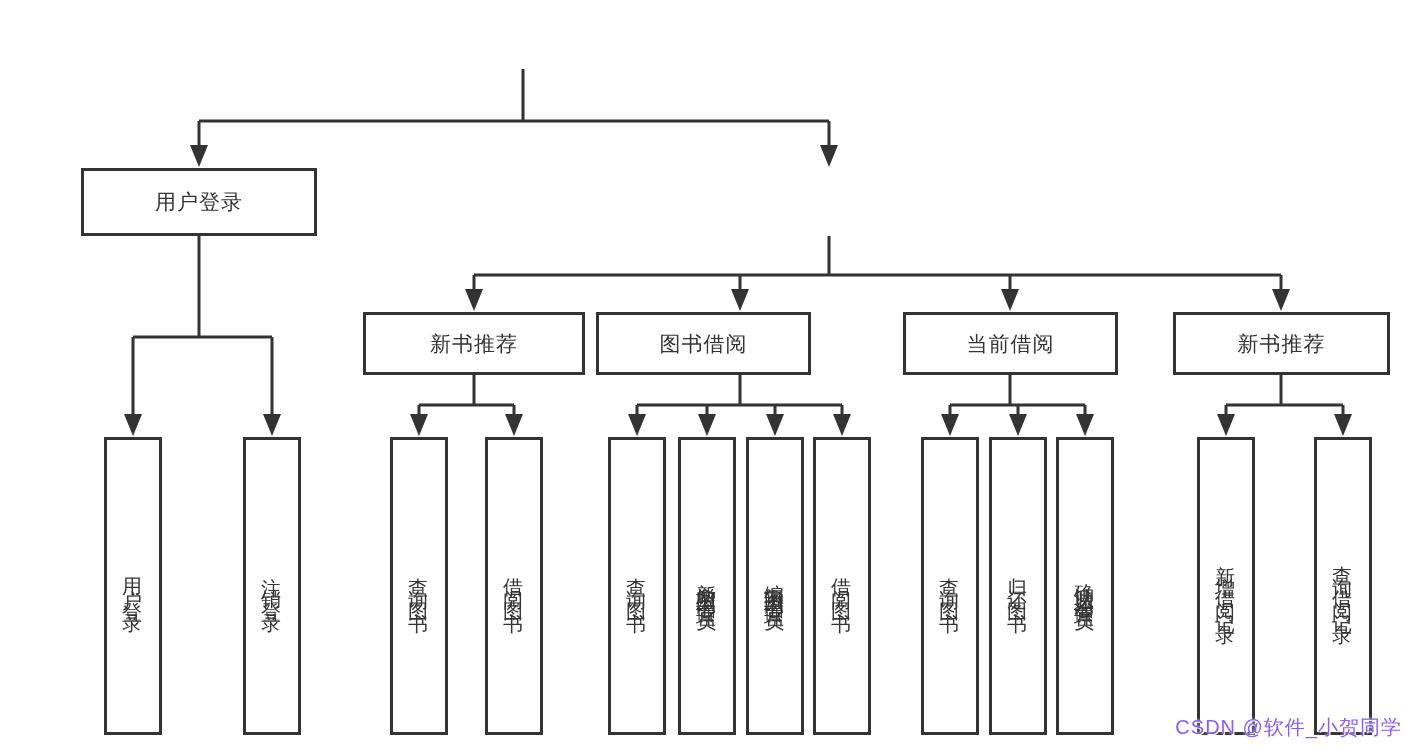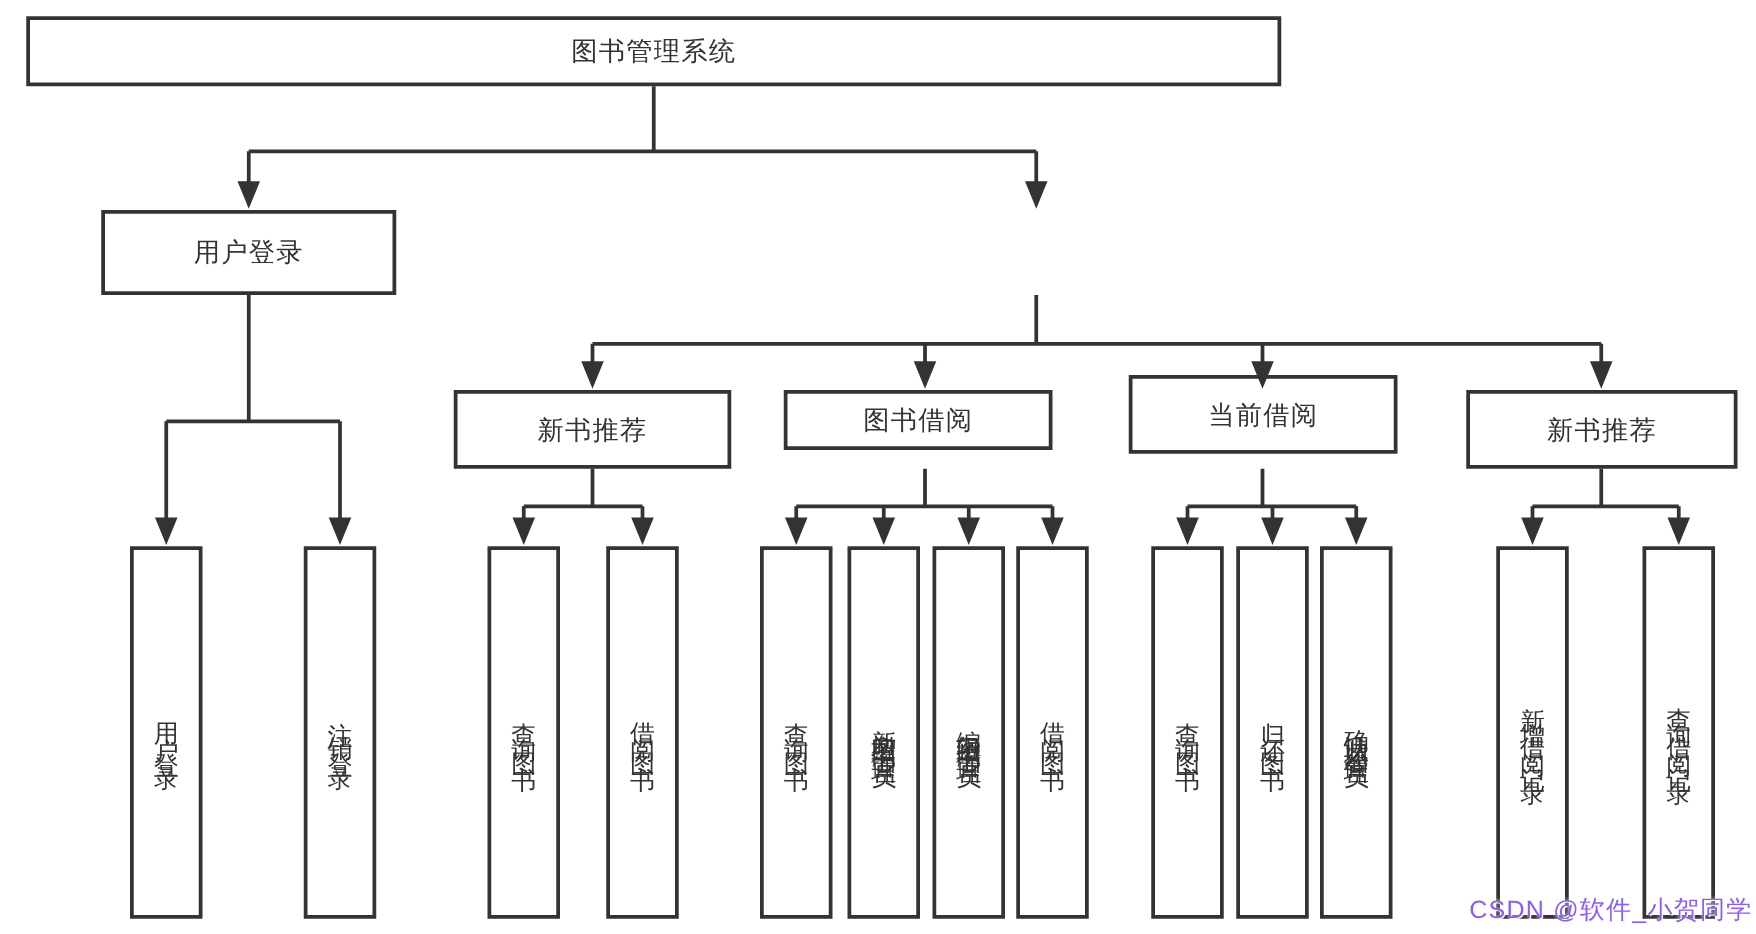--- a/index.html
+++ b/index.html
@@ -76,27 +76,26 @@
     <path class="line" d="M1010,375 L1010,405 M950,405 L1085,405 M950,405 L950,418 M1018,405 L1018,418 M1085,405 L1085,418"></path>
     <path class="head" d="M941,414 L959,414 L950,436 Z"></path>
     <path class="head" d="M1009,414 L1027,414 L1018,436 Z"></path>
     <path class="head" d="M1076,414 L1094,414 L1085,436 Z"></path>
 
     <path class="line" d="M1281,375 L1281,405 M1226,405 L1343,405 M1226,405 L1226,418 M1343,405 L1343,418"></path>
     <path class="head" d="M1217,414 L1235,414 L1226,436 Z"></path>
     <path class="head" d="M1334,414 L1352,414 L1343,436 Z"></path>
   </svg>
 
-  <div class="hbox" style="left:21px;top:13px;width:1004px;height:56px;">图书管理系统</div>
 
   <div class="hbox" style="left:81px;top:168px;width:236px;height:68px;">用户登录</div>
 
   <div class="hbox" style="left:363px;top:312px;width:222px;height:63px;">新书推荐</div>
-  <div class="hbox" style="left:627px;top:312px;width:215px;height:48px;">图书借阅</div>
-  <div class="hbox" style="left:903px;top:300px;width:215px;height:63px;">当前借阅</div>
+  <div class="hbox" style="left:596px;top:312px;width:215px;height:63px;">图书借阅</div>
+  <div class="hbox" style="left:903px;top:312px;width:215px;height:63px;">当前借阅</div>
   <div class="hbox" style="left:1173px;top:312px;width:217px;height:63px;">新书推荐</div>
 
   <div class="vbox" style="left:104px;">用户登录</div>
   <div class="vbox" style="left:243px;">注销登录</div>
 
   <div class="vbox" style="left:390px;">查询图书</div>
   <div class="vbox" style="left:485px;">借阅图书</div>
 
   <div class="vbox" style="left:608px;">查询图书</div>
   <div class="vbox tight" style="left:678px;">新增图书（管理员）</div>

